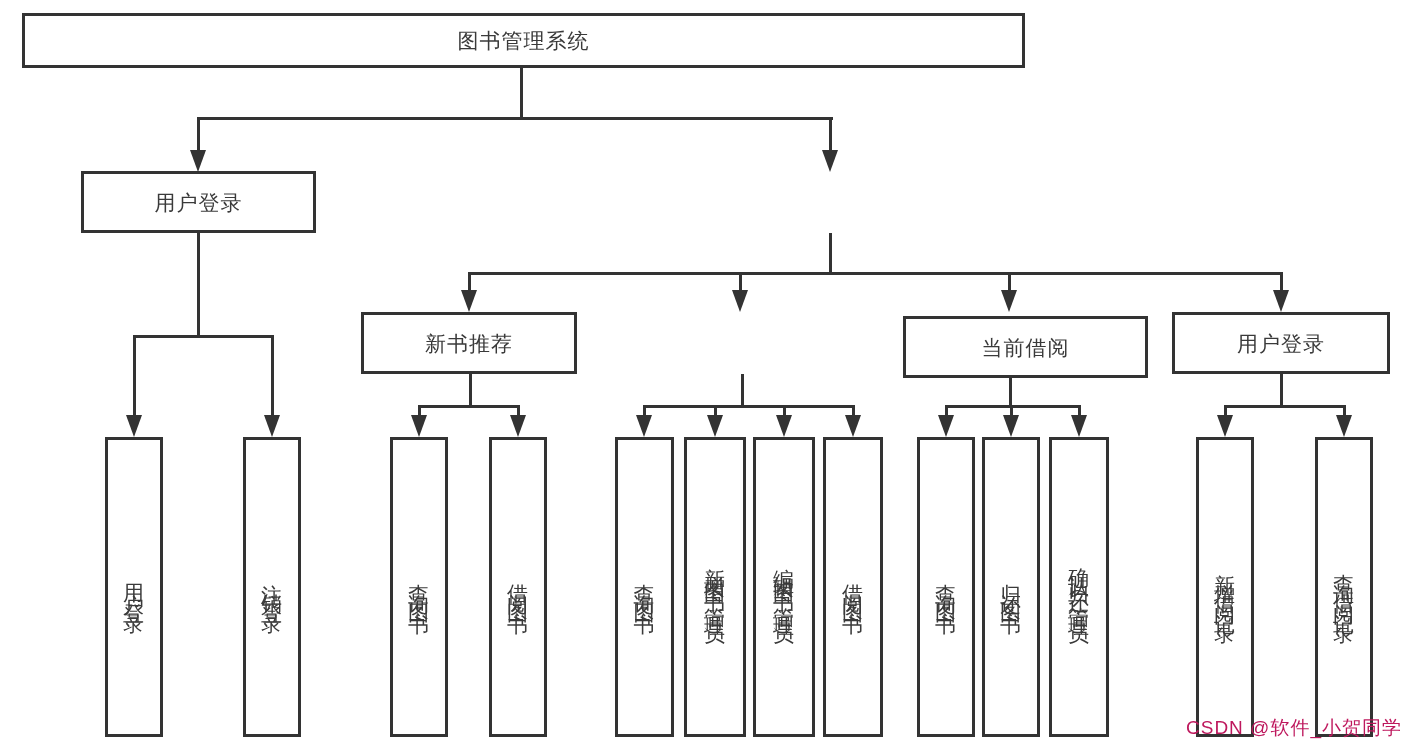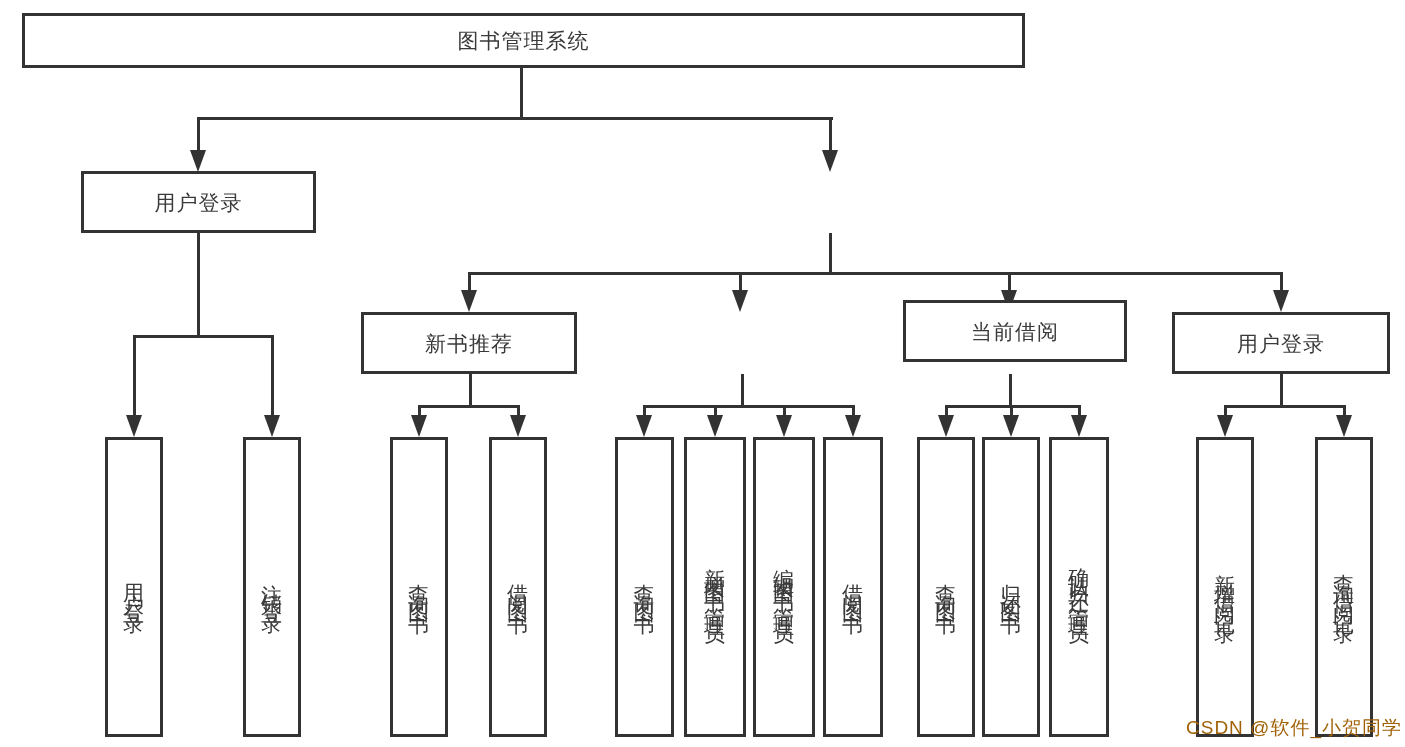--- a/index.html
+++ b/index.html
@@ -19,21 +19,21 @@
   }
   .vl{position:absolute;width:3px;background:#333333;}
   .hl{position:absolute;height:3px;background:#333333;}
   .ah{
     position:absolute;width:0;height:0;
     border-left:8px solid transparent;border-right:8px solid transparent;
     border-top:22px solid #333333;
   }
   .watermark{
     position:absolute;left:1186px;top:715px;z-index:5;
-    font-size:19px;color:#a16207;letter-spacing:1px;white-space:nowrap;
+    font-size:19px;color:#be185d;letter-spacing:1px;white-space:nowrap;
   }
 </style>
 </head>
 <body>
 
 <div id="stage">
 
   <div class="vl" style="left:520px;top:66px;height:53px"></div>
   <div class="hl" style="left:197px;top:117px;width:636px"></div>
   <div class="vl" style="left:197px;top:117px;height:36px"></div>
@@ -100,21 +100,21 @@
   <div class="box" style="left:81px;top:171px;width:235px;height:62px">
     <span>用户登录</span>
   </div>
 
 
   <div class="box" style="left:361px;top:312px;width:216px;height:62px">
     <span>新书推荐</span>
   </div>
 
 
-  <div class="box" style="left:903px;top:300px;width:224px;height:62px">
+  <div class="box" style="left:903px;top:316px;width:245px;height:62px">
     <span>当前借阅</span>
   </div>
 
   <div class="box" style="left:1172px;top:312px;width:218px;height:62px">
     <span>用户登录</span>
   </div>
 
   <div class="box leaf" style="left:105px;top:437px;width:58px;height:300px">
     <span class="vtext">用户登录</span>
   </div>

